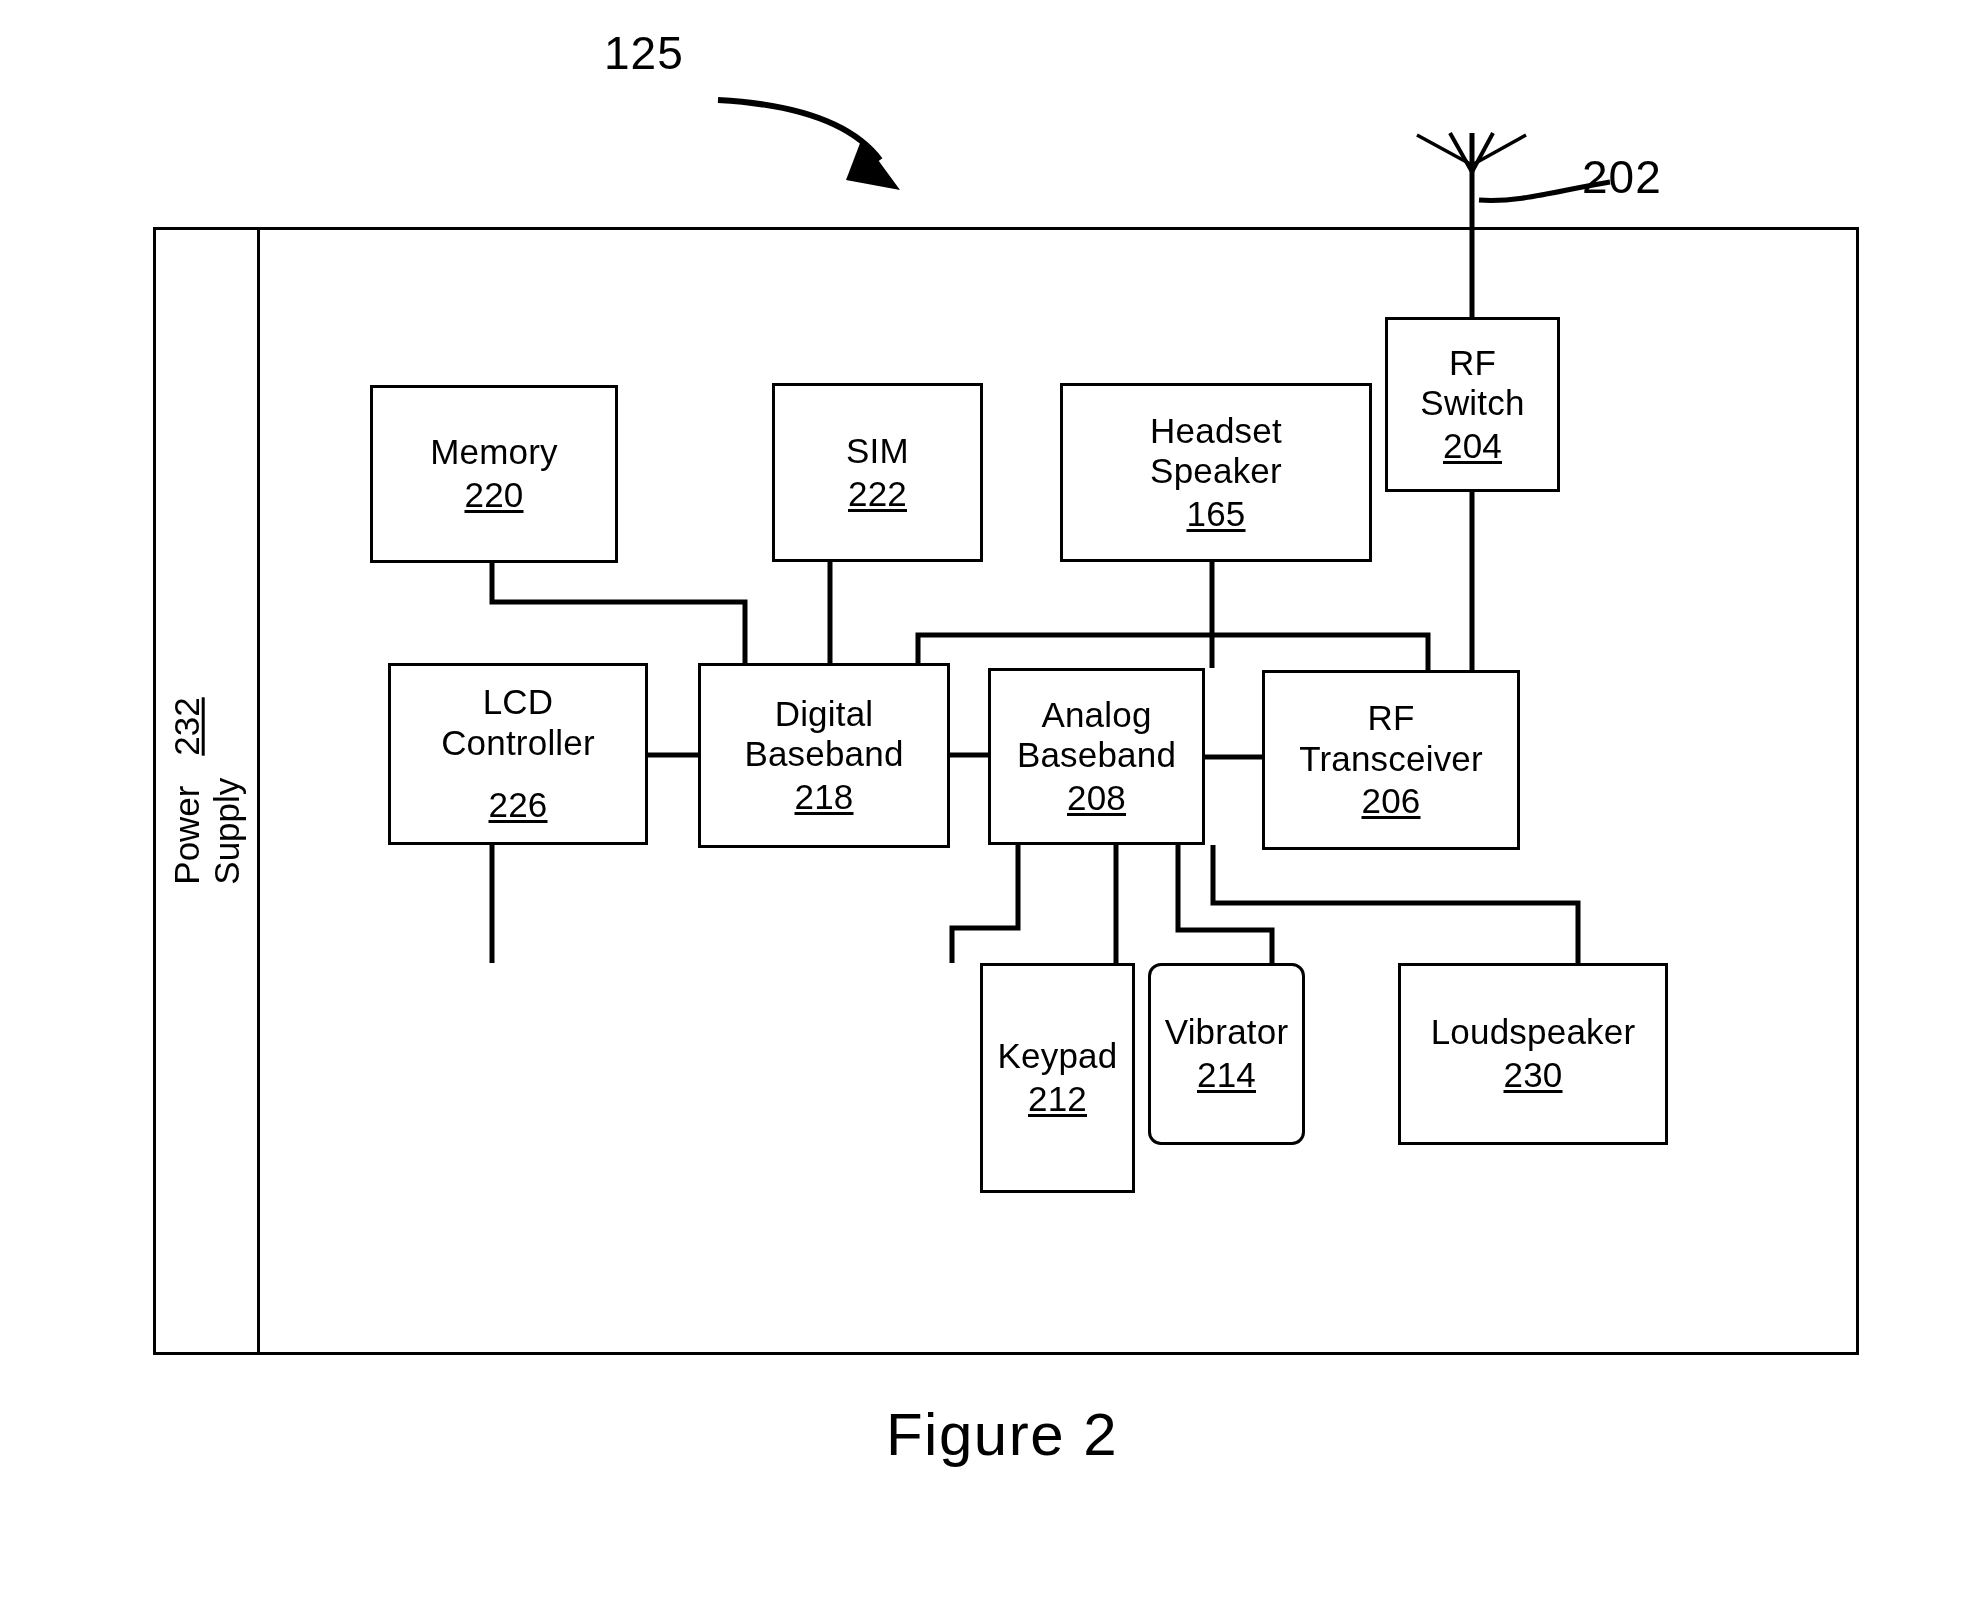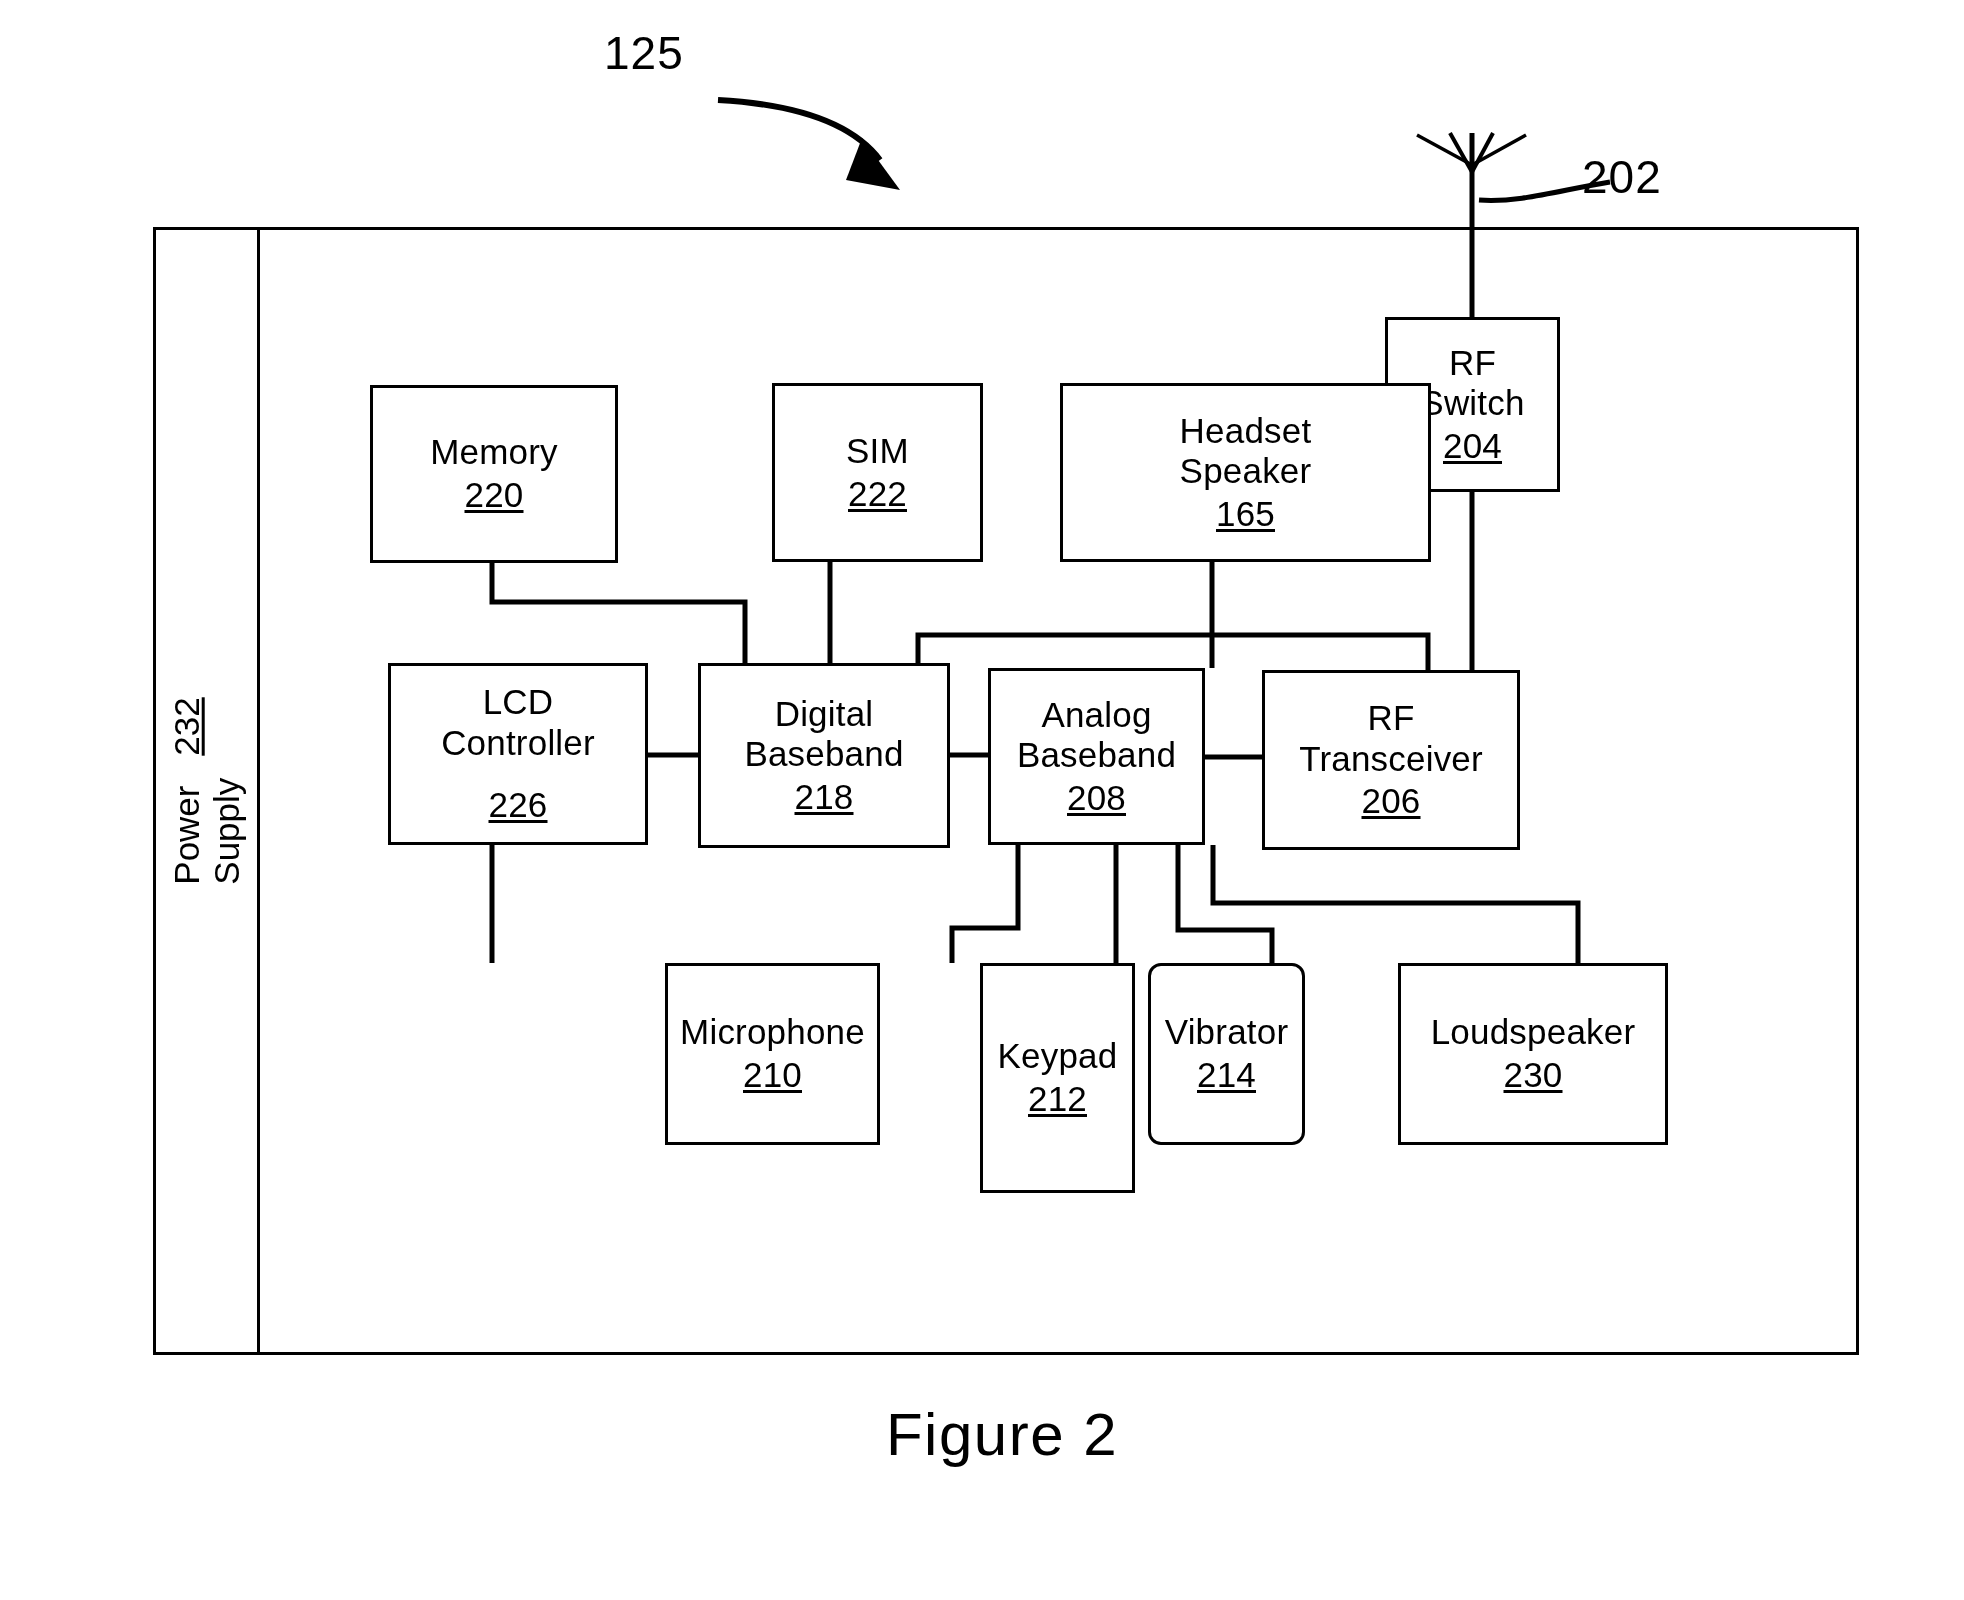--- a/index.html
+++ b/index.html
@@ -164,21 +164,21 @@
   <div class="node-box" style="left:370px; top:385px; width:248px; height:178px;">
     <span class="node-label">Memory</span>
     <span class="node-ref">220</span>
   </div>
 
   <div class="node-box" style="left:772px; top:383px; width:211px; height:179px;">
     <span class="node-label">SIM</span>
     <span class="node-ref">222</span>
   </div>
 
-  <div class="node-box" style="left:1060px; top:383px; width:371px; height:179px;">
+  <div class="node-box" style="left:1060px; top:383px; width:312px; height:179px;">
     <span class="node-label">Headset
 Speaker</span>
     <span class="node-ref">165</span>
   </div>
 
   <div class="node-box" style="left:388px; top:663px; width:260px; height:182px;gap:20px;">
     <span class="node-label">LCD
 Controller</span>
     <span class="node-ref">226</span>
   </div>
@@ -195,24 +195,20 @@
     <span class="node-ref">208</span>
   </div>
 
   <div class="node-box" style="left:1262px; top:670px; width:258px; height:180px;">
     <span class="node-label">RF
 Transceiver</span>
     <span class="node-ref">206</span>
   </div>
 
 
-  <div class="node-box" style="left:665px; top:963px; width:215px; height:182px;">
-    <span class="node-label">Microphone</span>
-    <span class="node-ref">210</span>
-  </div>
 
   <div class="node-box" style="left:980px; top:963px; width:155px; height:230px;">
     <span class="node-label">Keypad</span>
     <span class="node-ref">212</span>
   </div>
 
   <div class="node-box" style="left:1148px; top:963px; width:157px; height:182px;border-radius:13px;">
     <span class="node-label">Vibrator</span>
     <span class="node-ref">214</span>
   </div>

